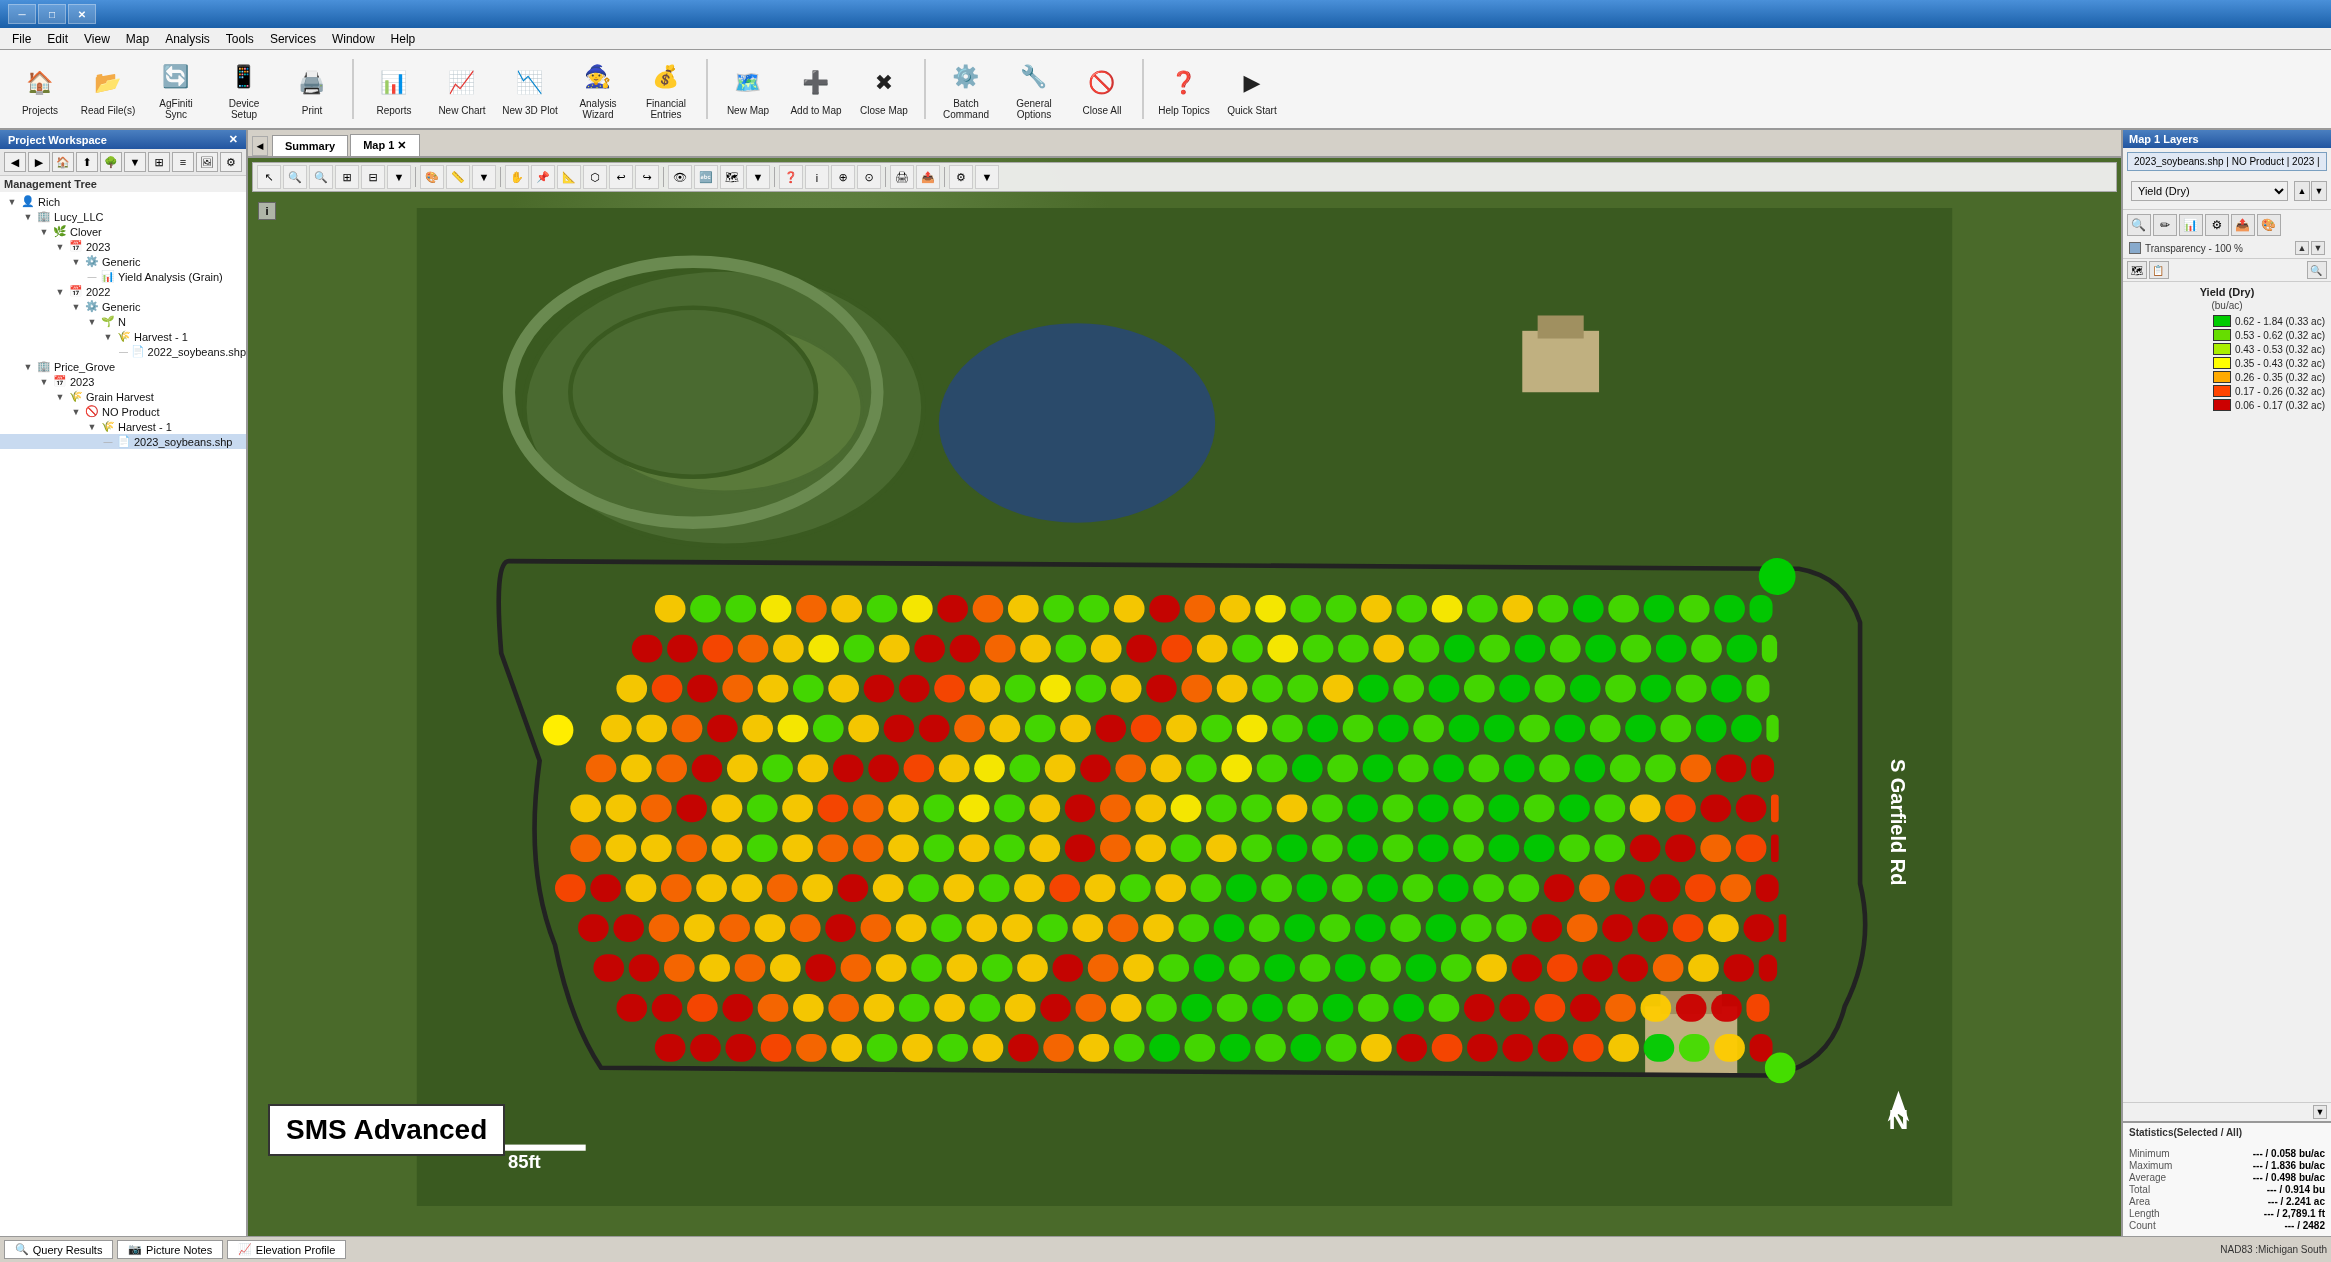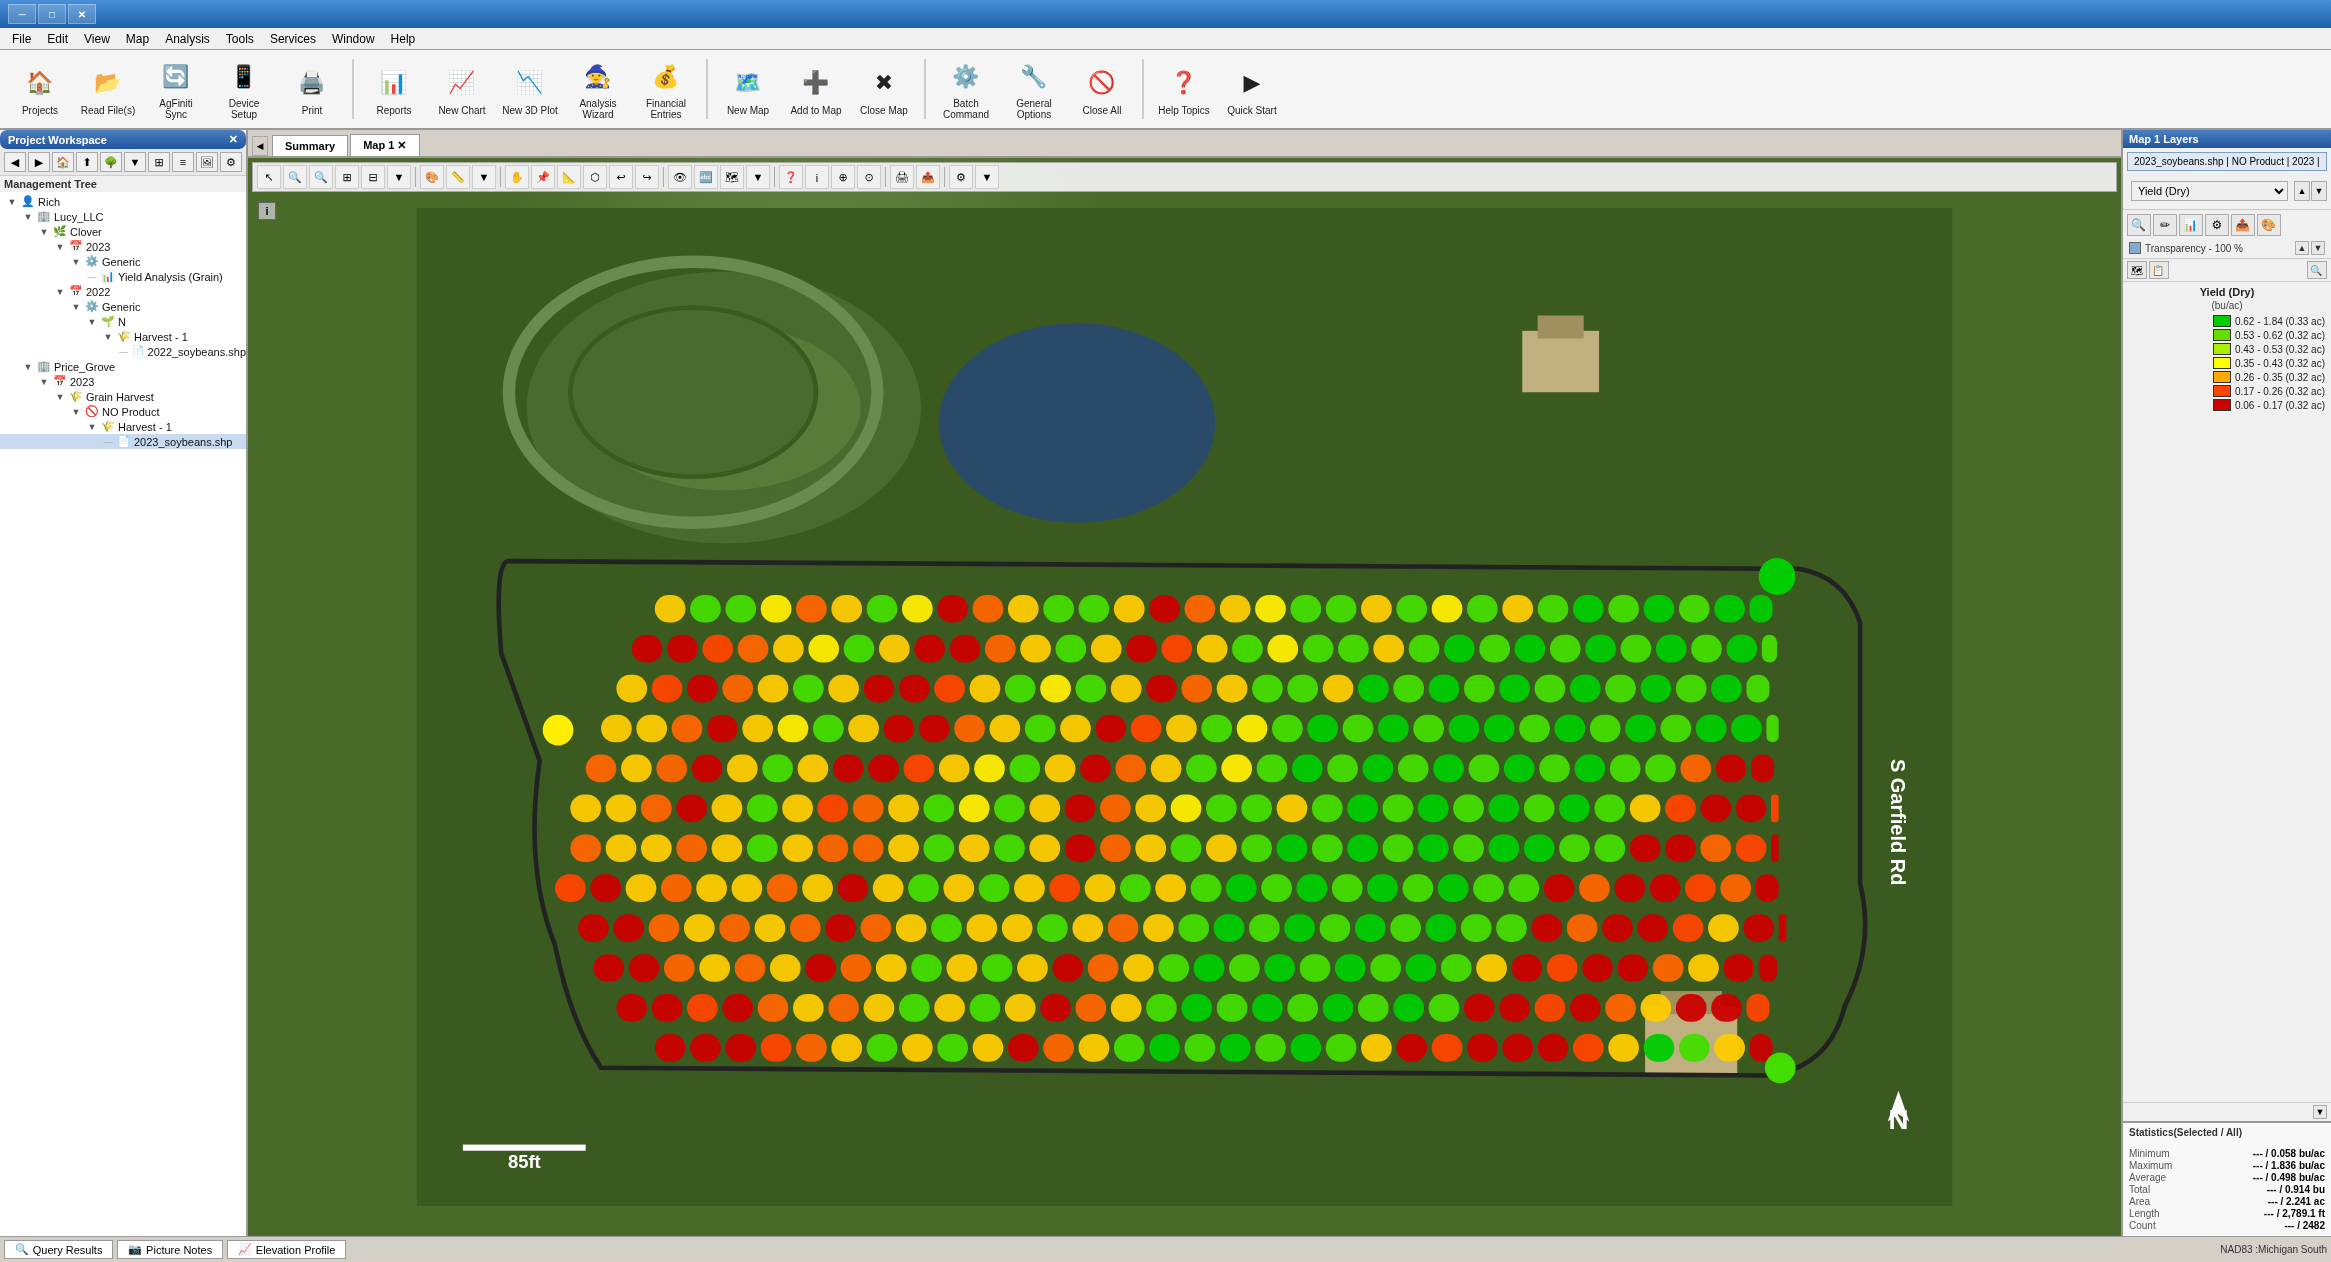--- a/index.html
+++ b/index.html
@@ -99,21 +99,20 @@
     }
     #project-workspace-header {
       background: linear-gradient(to bottom, #4a7fc0, #2255a0);
       color: white;
       font-size: 11px;
       font-weight: bold;
       padding: 3px 8px;
       display: flex;
       align-items: center;
       justify-content: space-between;
-      border-radius: 7px;
     }
     #tree-toolbar {
       background: #e8e8e8;
       padding: 3px 4px;
       border-bottom: 1px solid #ccc;
       display: flex;
       gap: 2px;
       align-items: center;
     }
     .tree-tool-btn {
@@ -1136,20 +1135,21 @@
         <text x="960" y="400" font-size="13" fill="white" font-weight="bold" transform="rotate(90,960,400)" text-anchor="middle">S Garfield Rd</text>
 
         <rect x="30" y="610" width="80" height="4" fill="white"></rect>
         <text x="70" y="625" font-size="12" fill="white" text-anchor="middle" font-weight="bold">85ft</text>
 
         <text x="965" y="600" font-size="18" fill="white" font-weight="bold" text-anchor="middle">N</text>
         <polygon points="965,575 958,595 965,590 972,595" fill="white"></polygon>
 
       </svg>
 
+      <div id="sms-watermark">SMS Advanced</div>
 
     </div>
   </div>
 
   <div id="right-panel">
     <div id="layer-header">Map 1 Layers</div>
 
     <div id="layer-item">2023_soybeans.shp | NO Product | 2023 |</div>
 
     <div style="display:flex; align-items:center; padding:2px 4px;">

